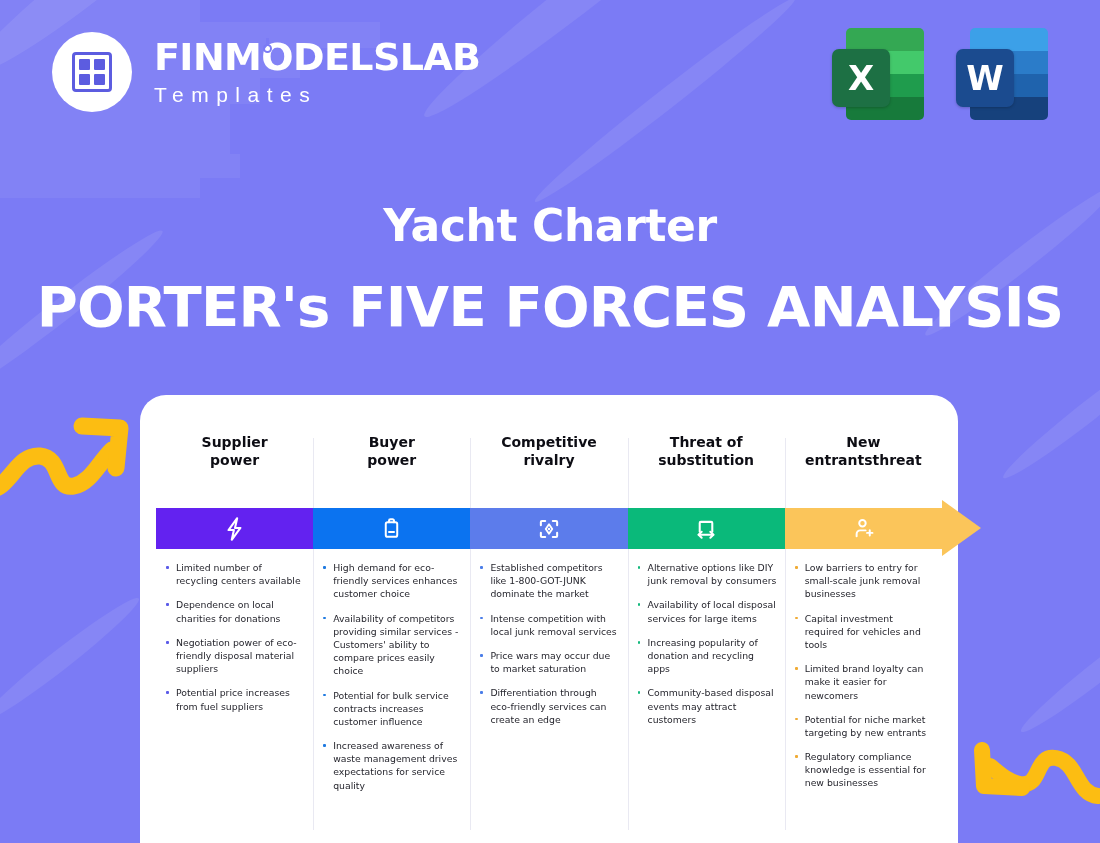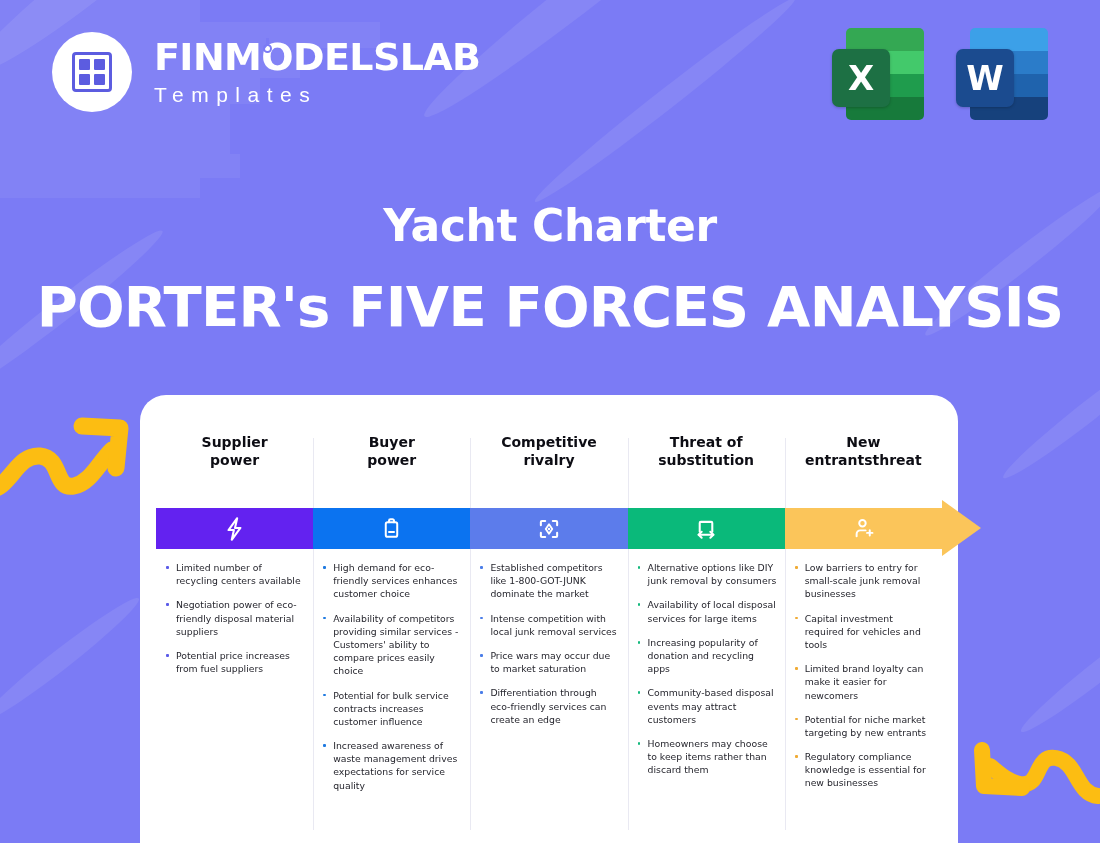--- a/index.html
+++ b/index.html
@@ -276,20 +276,21 @@
 power</span>
         </div>
         <div class="col-band" style="background:#6322f0">
           <svg width="26" height="26" viewBox="0 0 24 24">
             <path d="M14 2 L6 13 h5 l-2 9 8-11 h-5 z" fill="none" stroke="#fff" stroke-width="1.9" stroke-linejoin="round" stroke-linecap="round"></path>
           </svg>
         </div>
         <div class="col-body">
           <ul class="bullets" style="--bullet:#5b5be8">
             <li> Limited number of recycling centers available</li>
+            <li>Dependence on local charities for donations</li>
             <li>Negotiation power of eco-friendly disposal material suppliers</li>
             <li>Potential price increases from fuel suppliers</li>
           </ul>
         </div>
       </div>
 
       <div class="col">
         <div class="col-head">
           <span>Buyer
 power</span>
@@ -348,21 +349,20 @@
             <path d="M8 14.6 L5.2 17.3 L8 20" fill="none" stroke="#fff" stroke-width="1.9" stroke-linecap="round" stroke-linejoin="round"></path>
             <path d="M16 14.6 L18.8 17.3 L16 20" fill="none" stroke="#fff" stroke-width="1.9" stroke-linecap="round" stroke-linejoin="round"></path>
           </svg>
         </div>
         <div class="col-body">
           <ul class="bullets" style="--bullet:#13b87c">
             <li> Alternative options like DIY junk removal by consumers</li>
             <li>Availability of local disposal services for large items</li>
             <li>Increasing popularity of donation and recycling apps</li>
             <li>Community-based disposal events may attract customers</li>
-            <li>Homeowners may choose to keep items rather than discard them</li>
           </ul>
         </div>
       </div>
 
       <div class="col">
         <div class="col-head">
           <span>New
 entrantsthreat</span>
         </div>
         <div class="col-band" style="background:#fbc55a">

